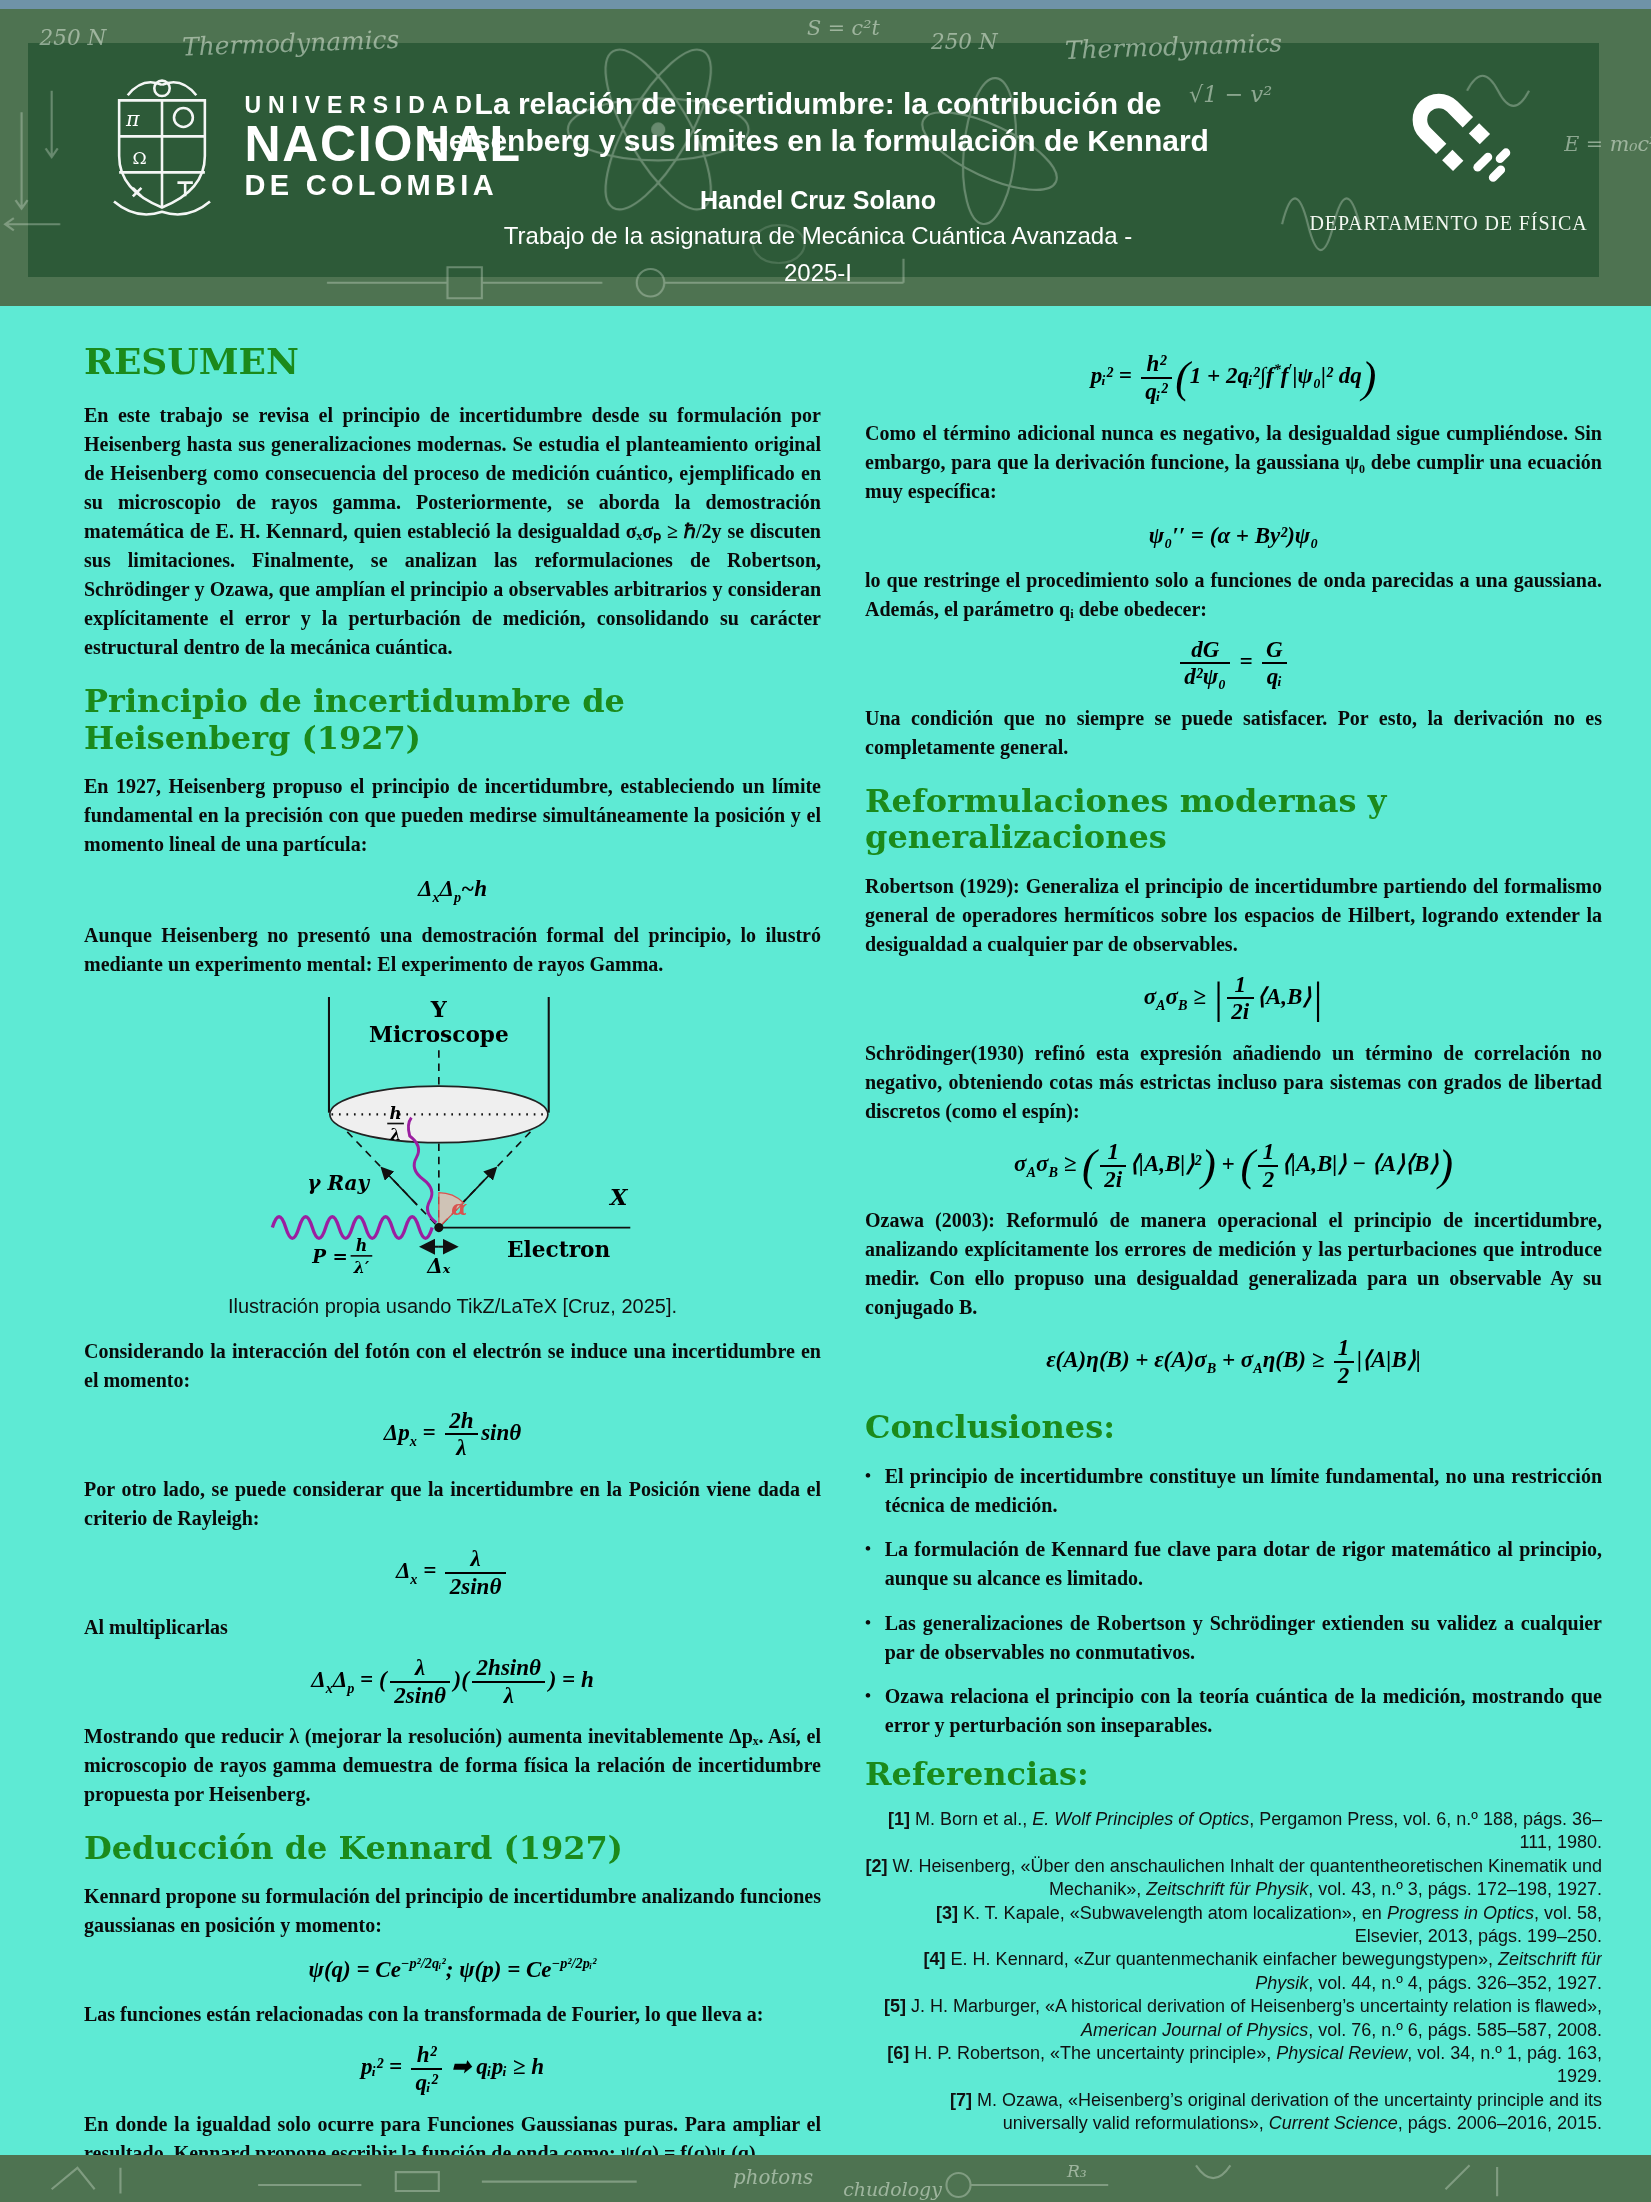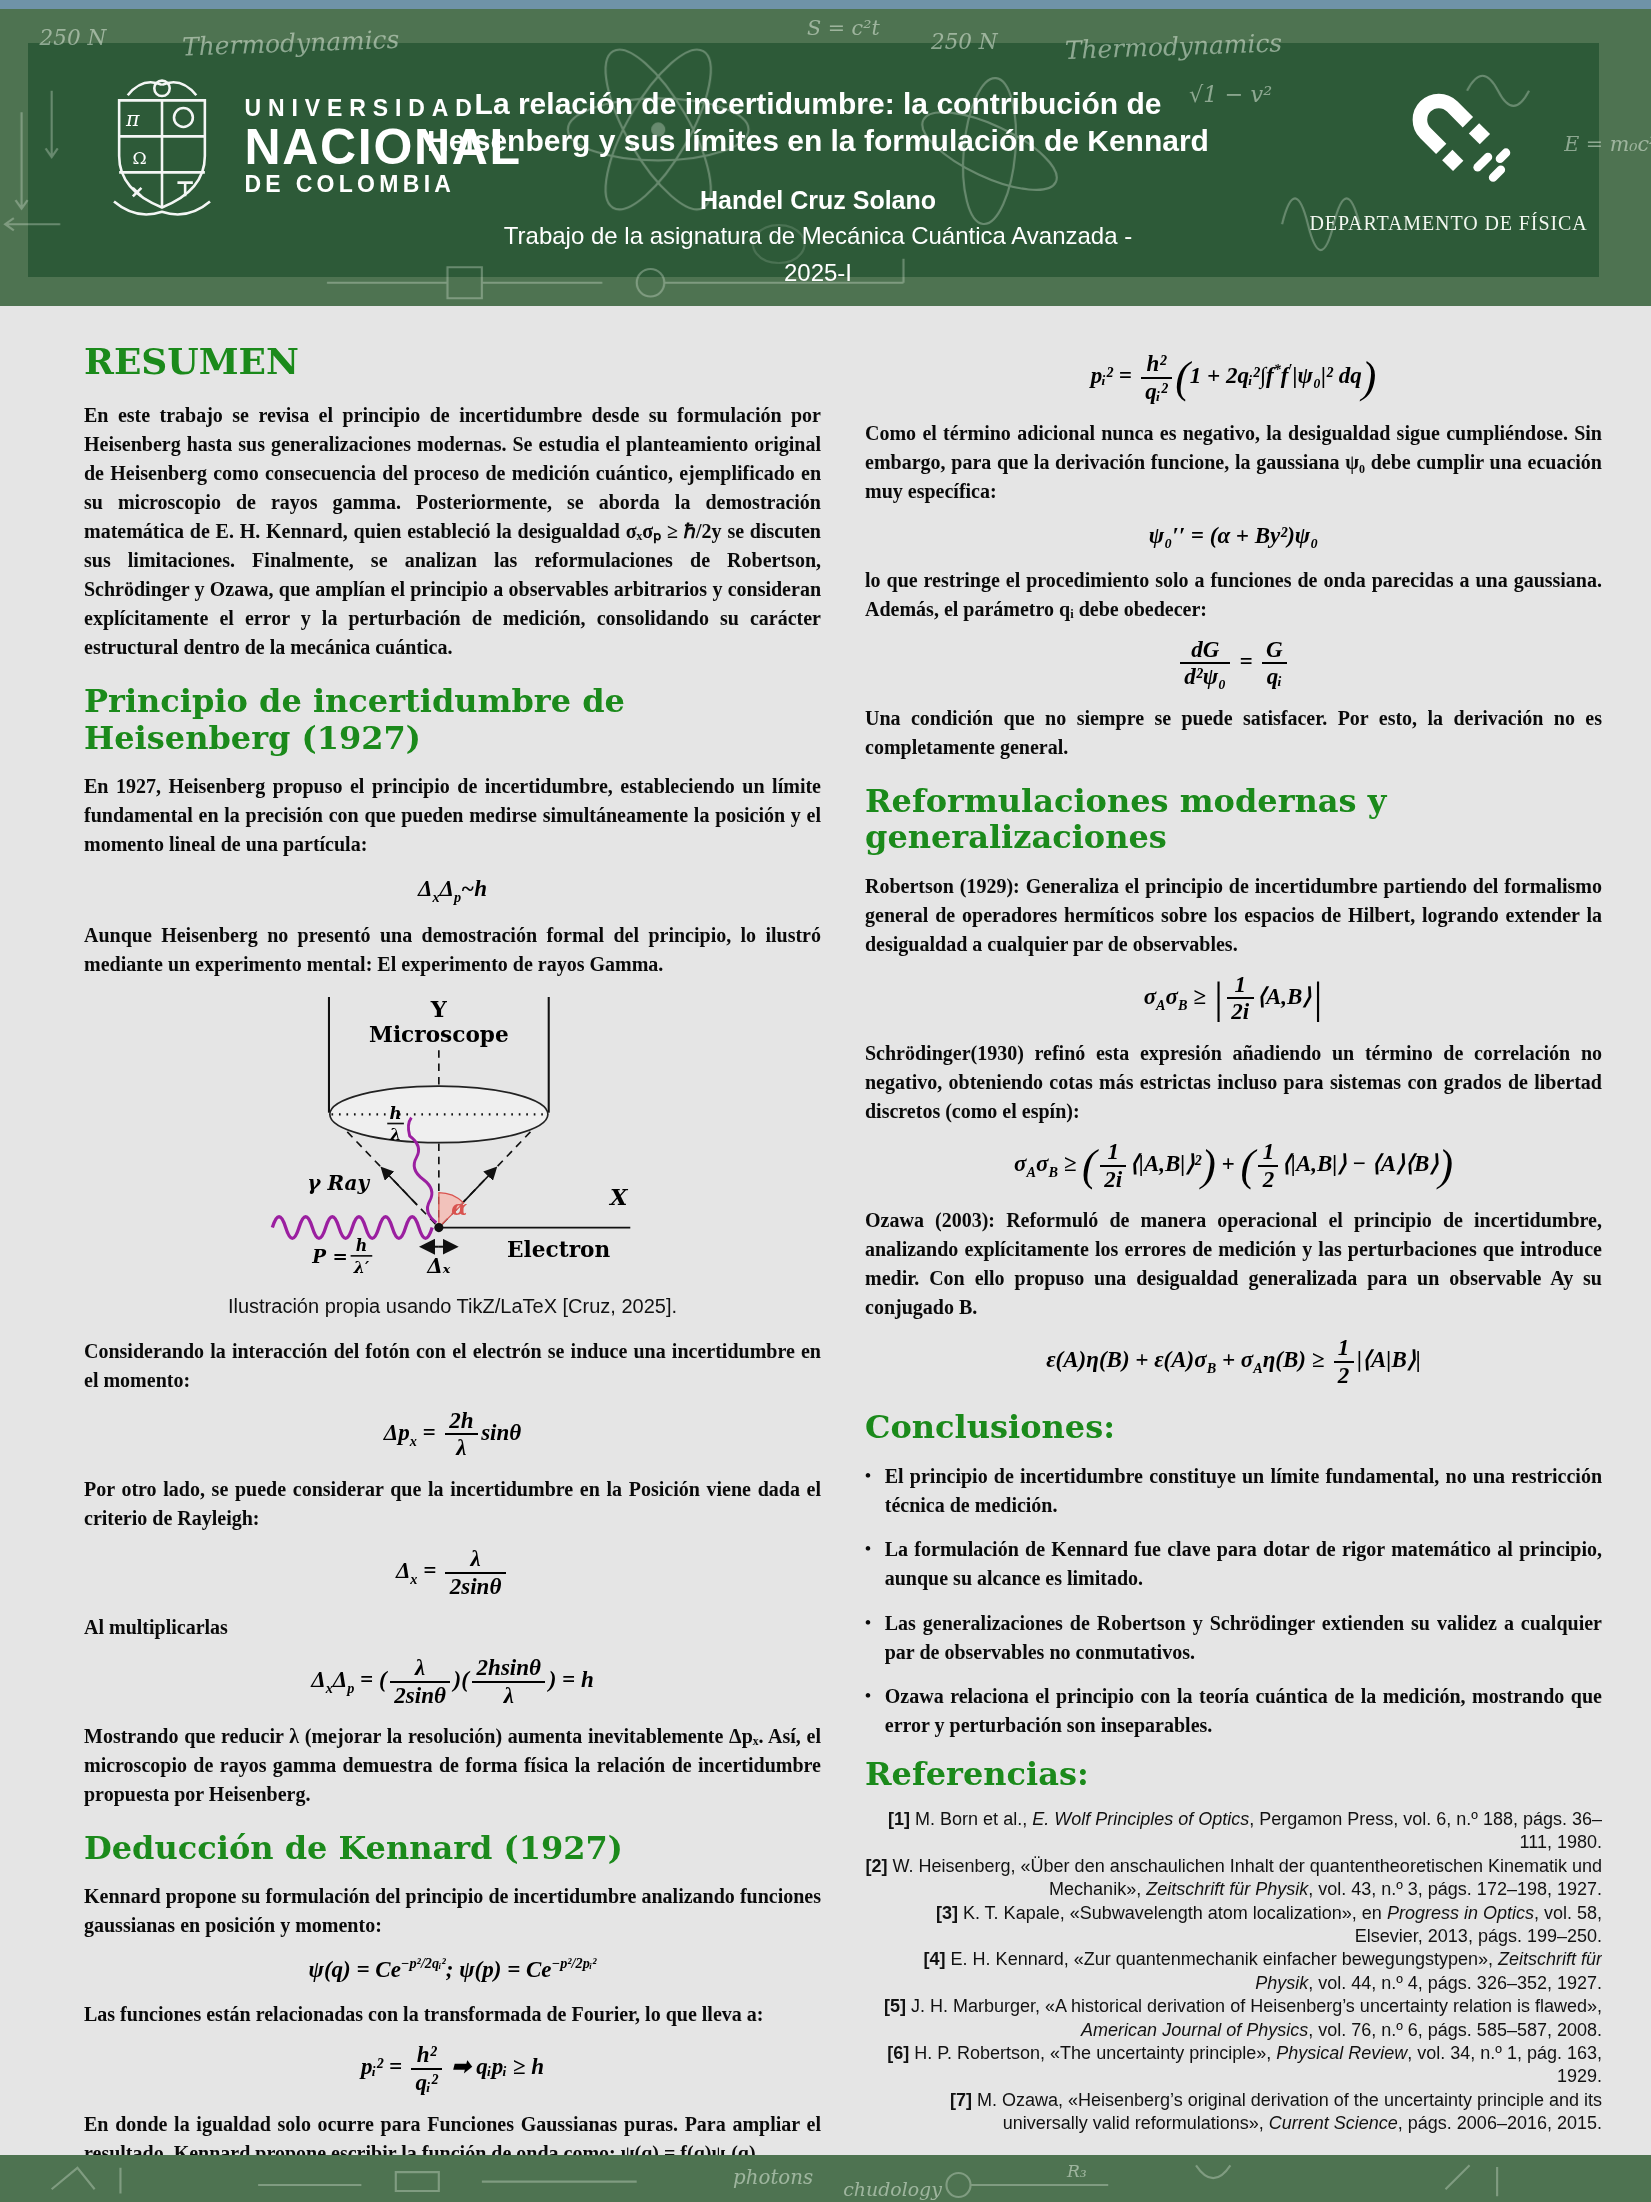--- a/index.html
+++ b/index.html
@@ -1,29 +1,29 @@
 <!DOCTYPE html>
 <html style="font-size:13.8px"><head>
 <meta charset="utf-8">
 <style>
   html,body{margin:0;padding:0;background:#888;}
-  .poster{position:relative;width:1652px;height:2203px;background:#e5e5e5;overflow:hidden;}
+  .poster{position:relative;width:1652px;height:2203px;background:#5eead4;overflow:hidden;}
 
   
   .top-strip{position:absolute;top:0;left:0;width:100%;height:8.6px;background:#6f93a8;}
   header{position:absolute;top:8.6px;left:0;width:100%;height:297px;background:#4e7351;overflow:hidden;}
   .header-inner{position:absolute;left:27.5px;top:34px;right:53px;height:234px;background:#2d5a38;}
   .chalk{position:absolute;inset:0;width:100%;height:100%;pointer-events:none;}
   footer{position:absolute;bottom:0;left:0;width:100%;height:48px;background:#4e7351;overflow:hidden;}
 
   .uni{position:absolute;left:102px;top:62px;display:flex;align-items:center;gap:22.4px;color:#fff;}
   .uni-text{font-family:"Liberation Sans",sans-serif;line-height:1.04;}
   .uni-l1{font-size:23px;font-weight:600;letter-spacing:6.9px;}
   .uni-l2{font-size:50px;font-weight:700;letter-spacing:1.7px;}
-  .uni-l3{font-size:23px;font-weight:600;letter-spacing:4.3px;}
+  .uni-l3{font-size:29px;font-weight:600;letter-spacing:4.3px;}
 
   .title-block{position:absolute;left:379px;top:76px;width:878px;text-align:center;color:#fff;
                font-family:"Liberation Sans",sans-serif;}
   .title-line{font-size:30px;font-weight:700;line-height:1.26;}
   .author{font-size:25px;font-weight:700;margin-top:26px;}
   .course{font-size:24px;font-weight:400;line-height:1.3;margin-top:5.2px;}
 
   .dept{position:absolute;right:57px;top:45px;width:293px;text-align:center;color:#f2f7f0;}
   .dept-label{font-family:Liberation Serif, serif;font-size:20px;font-weight:400;letter-spacing:0.9px;margin-top:3.4px;}
 

